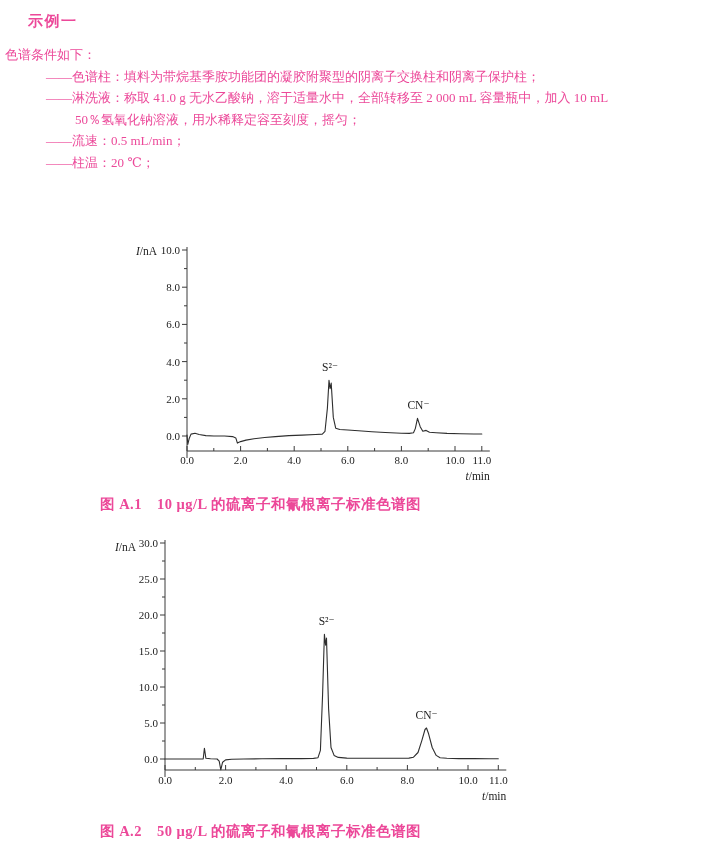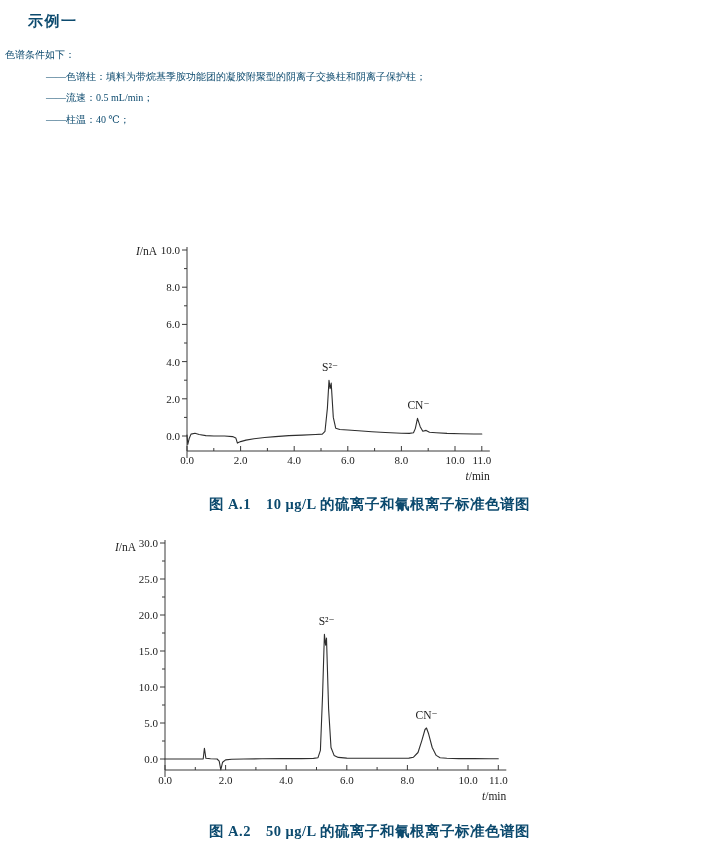--- a/index.html
+++ b/index.html
@@ -1,54 +1,56 @@
 <!DOCTYPE html>
 <html><head>
 <meta charset="utf-8">
 <style>
   html,body{margin:0;padding:0;background:#ffffff;}
   .page{
     position:relative;width:715px;height:866px;background:#ffffff;
-    color:#0c4a6e;font-family:"Liberation Serif","DejaVu Serif",serif;
+    color:#ec4899;font-family:"Liberation Serif","DejaVu Serif",serif;
     overflow:hidden;
   }
   .heading{
     position:absolute;left:28px;top:12px;
     font-size:15px;font-weight:700;letter-spacing:1.5px;
   }
   .textblock{
     position:absolute;left:5px;top:44px;width:690px;
-    font-size:10px;line-height:21.6px;
+    font-size:13px;line-height:21.6px;
   }
   .hang{padding-left:29px;text-indent:-29px;white-space:pre-wrap;margin-left:41px;}
   .chart-svg{position:absolute;}
   #chart-0{left:110px;top:240px;}
   #chart-1{left:95px;top:535px;}
   .caption{
-    position:absolute;left:100px;width:430px;text-align:right;
+    position:absolute;left:100px;width:430px;text-align:left;
     font-weight:700;font-size:14.5px;letter-spacing:0.5px;
   }
   #caption-0{top:495px;}
   #caption-1{top:822px;}
   svg text{font-family:"Liberation Serif","DejaVu Serif",serif;fill:#222;}
   svg .axis{stroke:#3a3a3a;stroke-width:1;fill:none;}
   svg .trace{stroke:#2e2e2e;stroke-width:1.1;fill:none;stroke-linejoin:round;stroke-linecap:round;}
 </style>
 </head>
 <body>
 
 <div class="page">
 
   <div class="heading">示例一</div>
 
   <div class="textblock">
     <div>色谱条件如下：</div>
     <div class="hang">——色谱柱：填料为带烷基季胺功能团的凝胶附聚型的阴离子交换柱和阴离子保护柱；</div>
+    <div class="hang">——淋洗液：称取 41.0 g 无水乙酸钠，溶于适量水中，全部转移至 2 000 mL 容量瓶中，加入 10 mL
+50％氢氧化钠溶液，用水稀释定容至刻度，摇匀；</div>
     <div class="hang">——流速：0.5 mL/min；</div>
-    <div class="hang">——柱温：40 ℃；</div>
+    <div class="hang">——柱温：20 ℃；</div>
   </div>
 
   <svg id="chart-0" class="chart-svg" width="400" height="258">
       <g class="axis">
         <line x1="77" y1="7" x2="77" y2="218"></line>
         <line x1="77" y1="211" x2="379.8" y2="211"></line>
         <line x1="72" y1="196" x2="77" y2="196"></line>
         <line x1="72" y1="158.8" x2="77" y2="158.8"></line>
         <line x1="72" y1="121.6" x2="77" y2="121.6"></line>
         <line x1="72" y1="84.39999999999999" x2="77" y2="84.39999999999999"></line>

